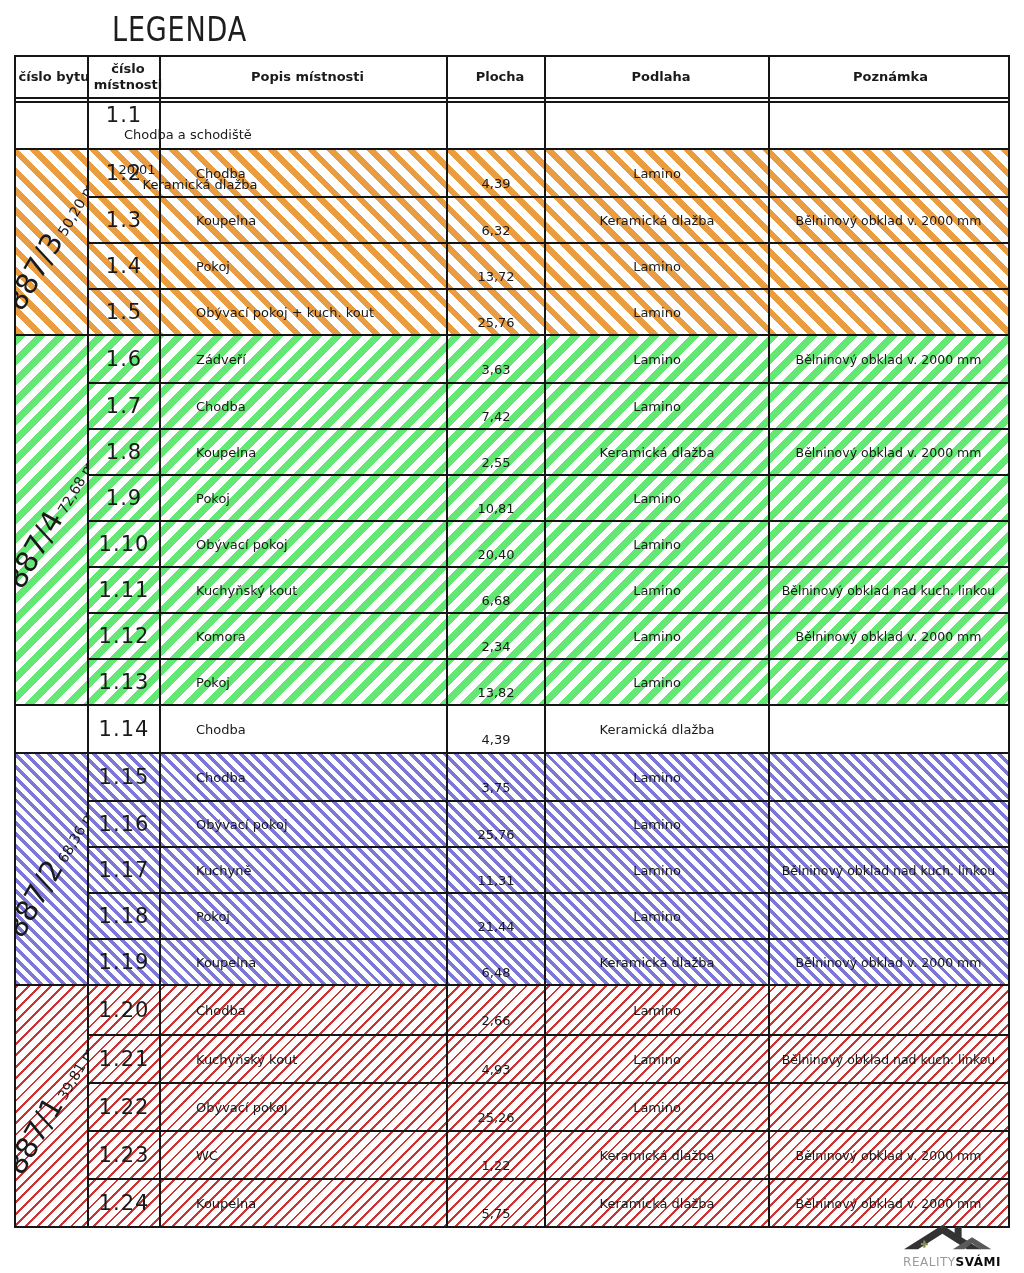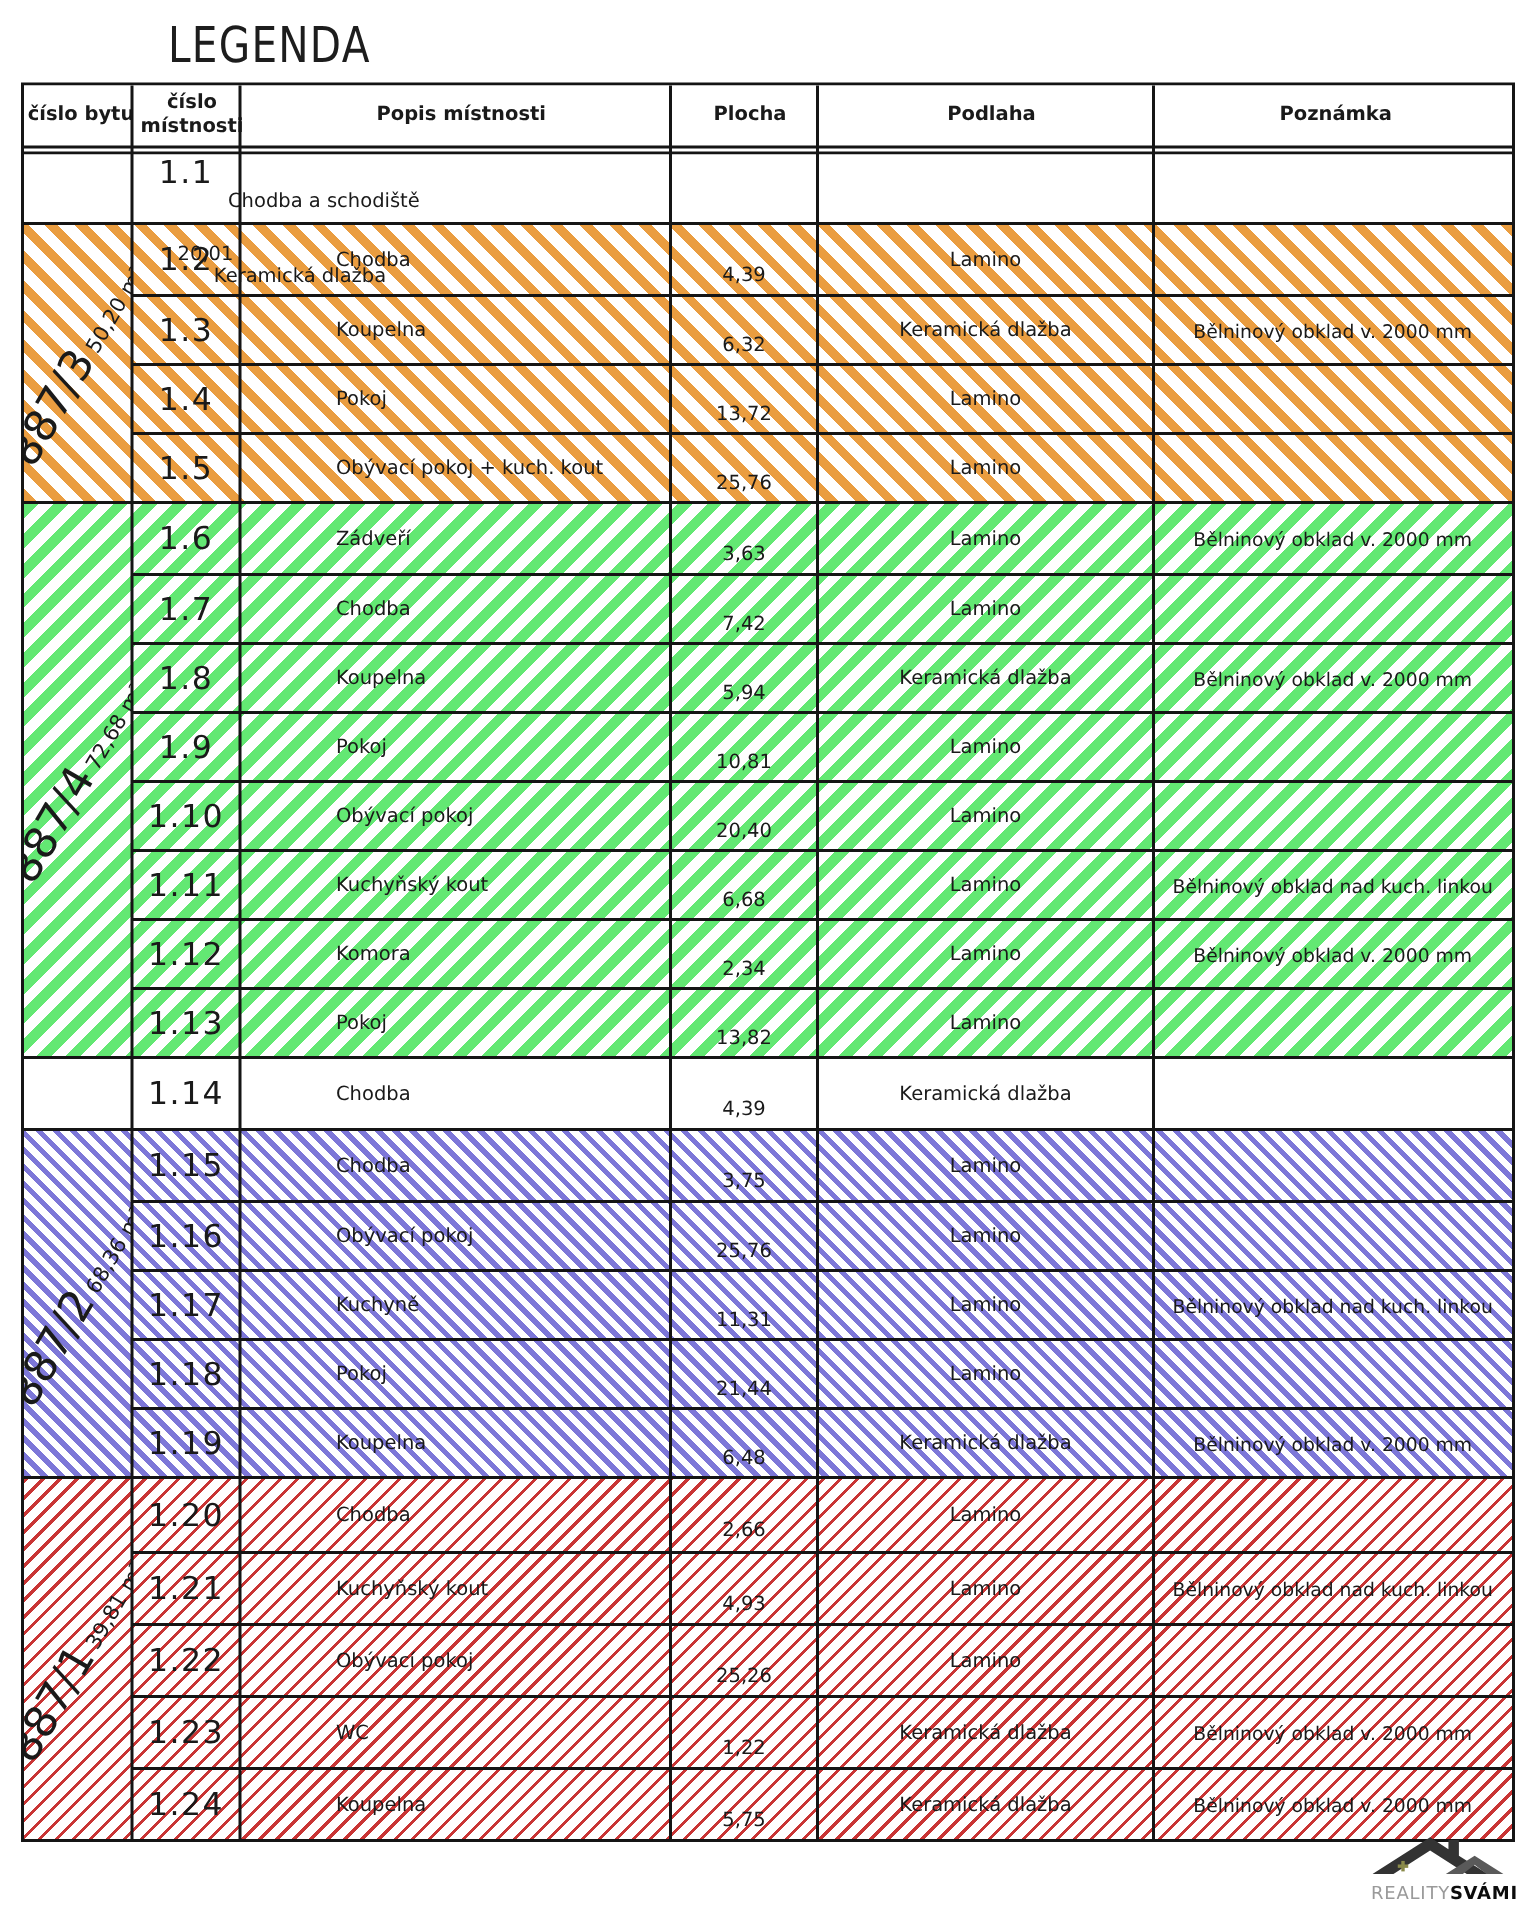--- a/index.html
+++ b/index.html
@@ -46,26 +46,26 @@
   .byt-area { font-size:14px; line-height:1; padding-bottom:3px; }
 
   .rows { flex:1; display:flex; flex-direction:column; }
   .row { display:flex; height:46px; }
   .row + .row { border-top:2px solid #151515; }
   .row-sm { height:45px;flex-direction:column; }
   .row-lg { height:48px; }
 
   .cell { display:flex; align-items:center; font-size:13px; }
   .c-num     { width:72px;  justify-content:center; font-size:21px; letter-spacing:1px; }
-  .c-popis   { width:287px; padding-left:64px; }
+  .c-popis   { width:287px; padding-left:36px; }
   .c-plocha  { width:98px;  justify-content:center;margin-top:20px; }
   .c-podlaha { width:224px; justify-content:center; text-align:center; }
   .c-pozn    { flex:1; justify-content:center; text-align:right; font-size:12.5px; padding:0 3px; }
 
-  .logo { position:absolute; right:9px; bottom:4px; width:104px; text-align:center; z-index:10; }
+  .logo { position:absolute; right:20px; bottom:4px; width:104px; text-align:center; z-index:10; }
   .logo-text { font-size:12px; letter-spacing:.5px; margin-top:-3px; white-space:nowrap; }
   .lt-gray { color:#9a9a9a; }
   .lt-bold { color:#0c0c0c; font-weight:bold; }
 </style>
 </head>
 <body>
 
 <div class="title">LEGENDA</div>
 
 <div class="table">
@@ -154,21 +154,21 @@
       <div class="row">
         <div class="cell c-num">1.7</div>
         <div class="cell c-popis">Chodba</div>
         <div class="cell c-plocha">7,42</div>
         <div class="cell c-podlaha">Lamino</div>
         <div class="cell c-pozn"></div>
       </div>
       <div class="row">
         <div class="cell c-num">1.8</div>
         <div class="cell c-popis">Koupelna</div>
-        <div class="cell c-plocha">5,94</div>
+        <div class="cell c-plocha">2,55</div>
         <div class="cell c-podlaha">Keramická dlažba</div>
         <div class="cell c-pozn">Bělninový obklad v. 2000 mm</div>
       </div>
       <div class="row">
         <div class="cell c-num">1.9</div>
         <div class="cell c-popis">Pokoj</div>
         <div class="cell c-plocha">10,81</div>
         <div class="cell c-podlaha">Lamino</div>
         <div class="cell c-pozn"></div>
       </div>

